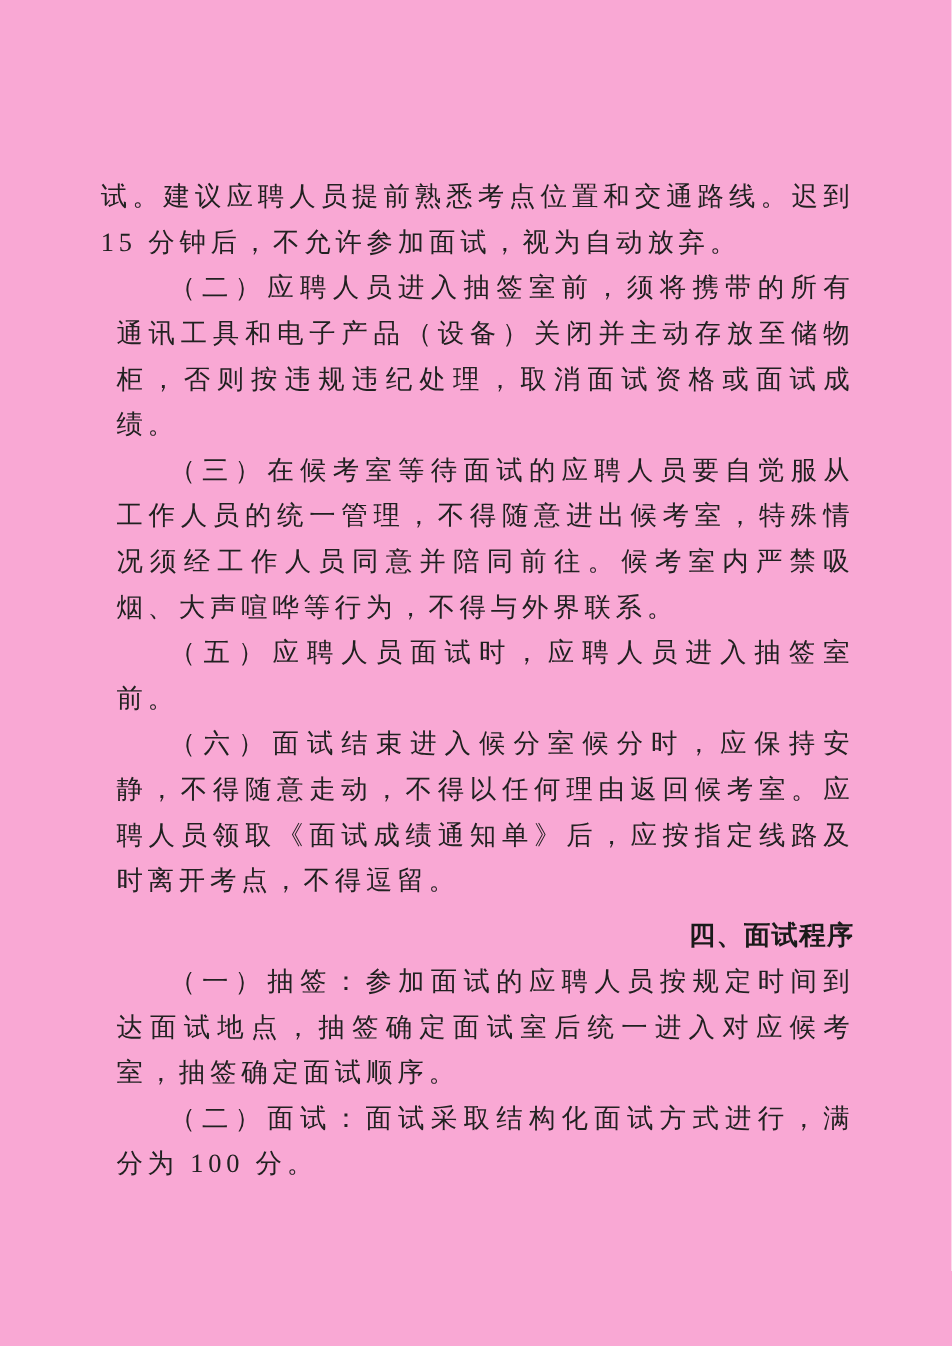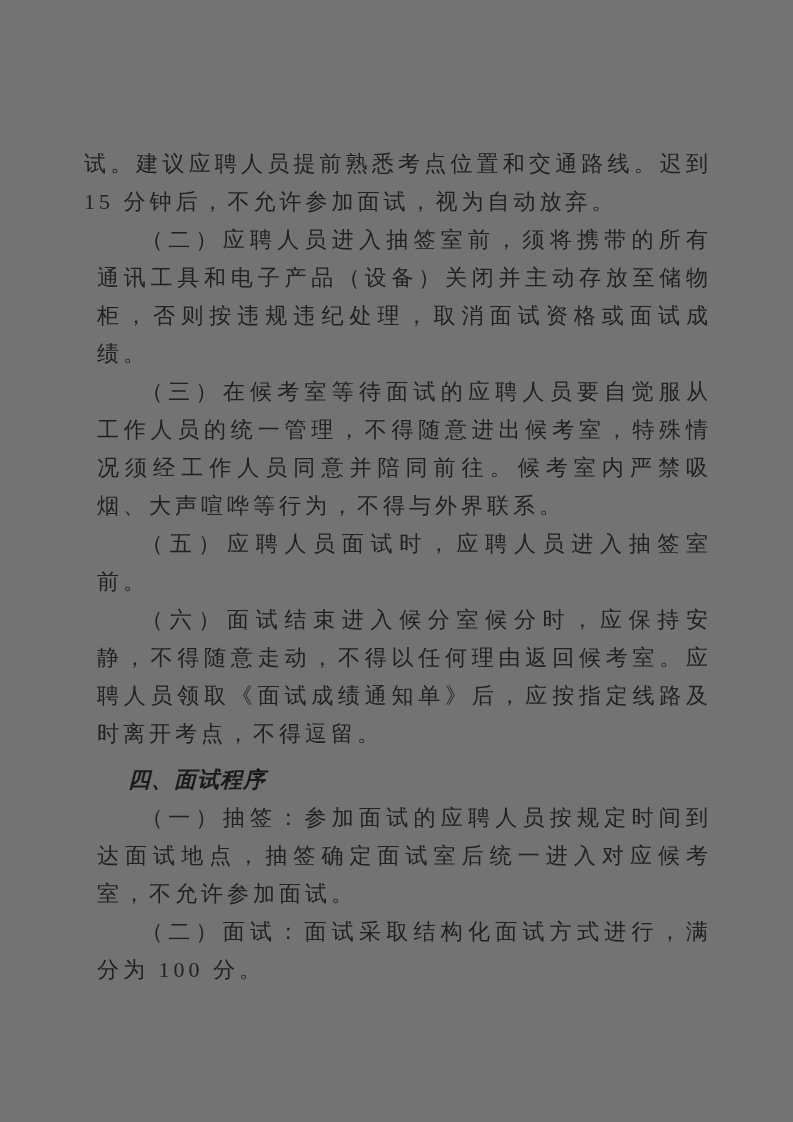--- a/index.html
+++ b/index.html
@@ -4,21 +4,21 @@
 <style>
   html, body {
     margin: 0;
     padding: 0;
     background: #ffffff;
   }
   .page {
     position: relative;
     width: 793px;
     height: 1122px;
-    background: #737373;
+    background: #f9a8d4;
     overflow: hidden;
   }
   .content {
     position: absolute;
     left: 84px;
     top: 145px;
     width: 628px;
   }
   p.body {
     margin: 0;
@@ -36,31 +36,30 @@
   }
   p.heading {
     margin: 8px 0 0 0;
     font-family: "Liberation Sans", "DejaVu Sans", sans-serif;
     font-weight: 700;
     font-size: 22px;
     line-height: 38px;
     letter-spacing: 1px;
     color: #1a1a1a;
     text-indent: 2em;
-    text-align: left;
-    font-style: italic;
+    text-align: right;
   }
 </style>
 </head>
 <body>
 
 <div class="page">
   <div class="content">
     <p class="body">试。建议应聘人员提前熟悉考点位置和交通路线。迟到 15 分钟后，不允许参加面试，视为自动放弃。</p>
     <p class="body indent">（二）应聘人员进入抽签室前，须将携带的所有通讯工具和电子产品（设备）关闭并主动存放至储物柜，否则按违规违纪处理，取消面试资格或面试成绩。</p>
     <p class="body indent">（三）在候考室等待面试的应聘人员要自觉服从工作人员的统一管理，不得随意进出候考室，特殊情况须经工作人员同意并陪同前往。候考室内严禁吸烟、大声喧哗等行为，不得与外界联系。</p>
     <p class="body indent">（五）应聘人员面试时，应聘人员进入抽签室前。</p>
     <p class="body indent">（六）面试结束进入候分室候分时，应保持安静，不得随意走动，不得以任何理由返回候考室。应聘人员领取《面试成绩通知单》后，应按指定线路及时离开考点，不得逗留。</p>
     <p class="heading">四、面试程序</p>
-    <p class="body indent">（一）抽签：参加面试的应聘人员按规定时间到达面试地点，抽签确定面试室后统一进入对应候考室，不允许参加面试。</p>
+    <p class="body indent">（一）抽签：参加面试的应聘人员按规定时间到达面试地点，抽签确定面试室后统一进入对应候考室，抽签确定面试顺序。</p>
     <p class="body indent">（二）面试：面试采取结构化面试方式进行，满分为 100 分。</p>
   </div>
 </div>
 
 </body></html>

